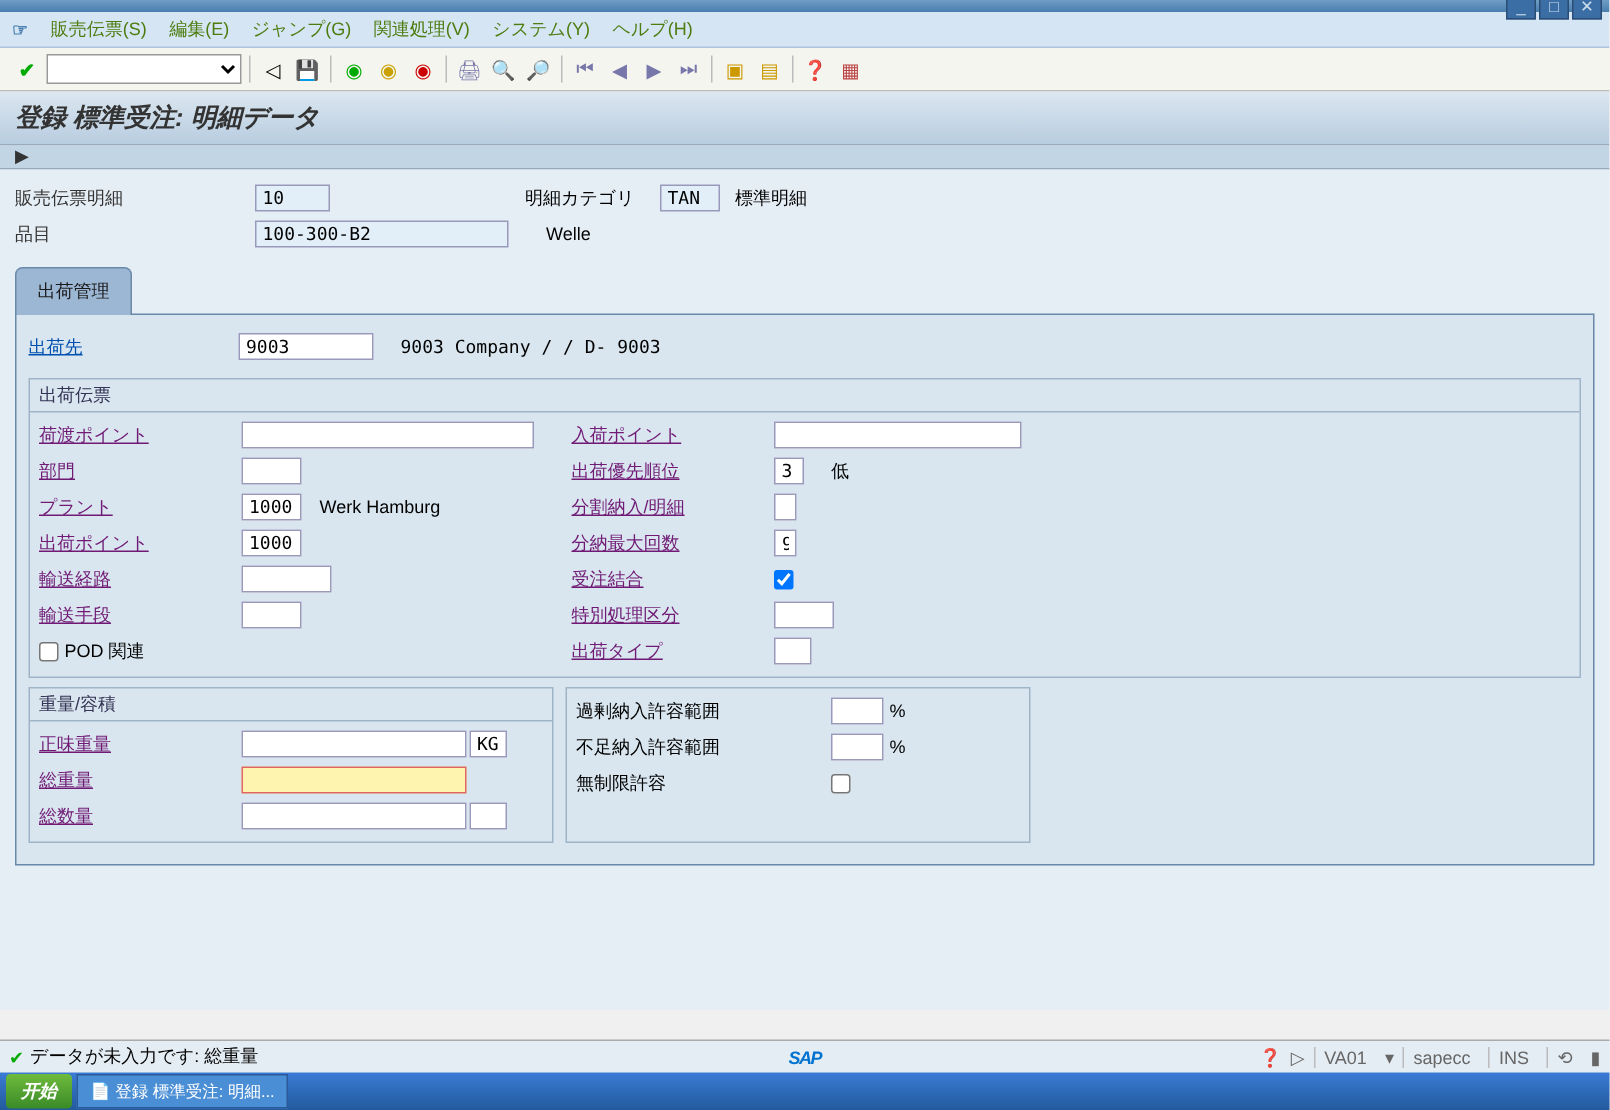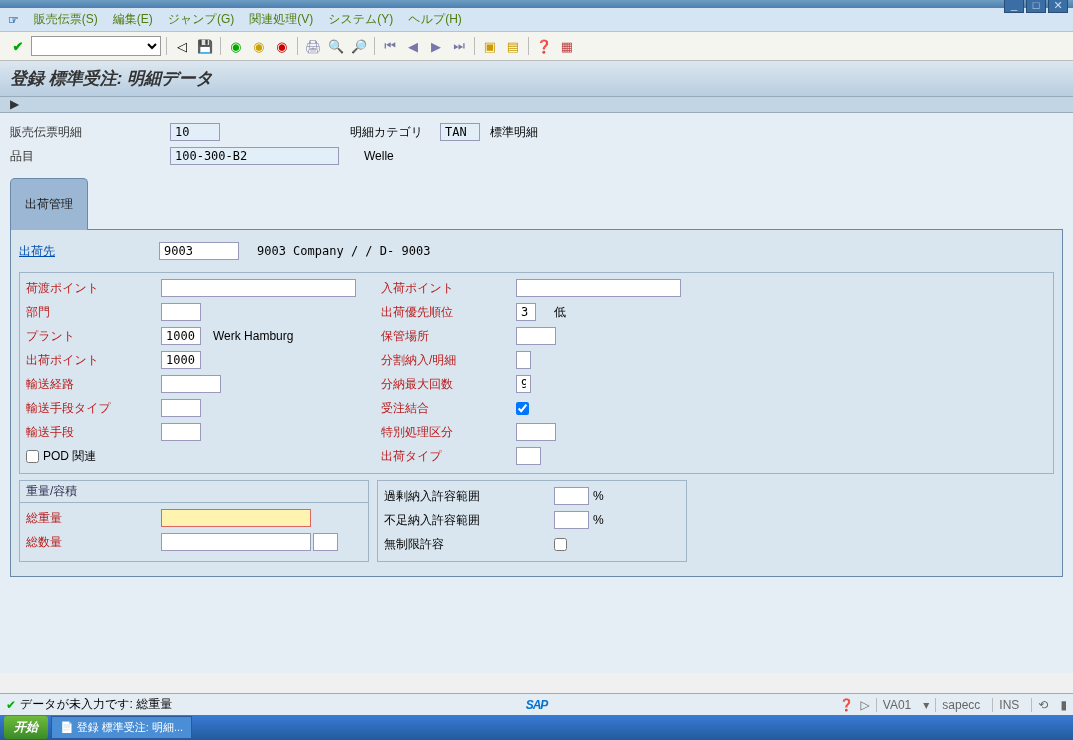--- a/index.html
+++ b/index.html
@@ -18,30 +18,30 @@
 .title-band { background: linear-gradient(#dce7f0, #b8cde0); padding: 6px 10px; font-size: 17px; font-weight: bold; font-style: italic; color: #333; border-bottom: 1px solid #99aabb; }
 .sub-band { background: #c2d5e5; height: 16px; padding-left: 10px; font-size: 12px; color: #333; border-bottom: 1px solid #99aabb; }
 .client { background: #e6eef5; padding: 8px 10px; }
 .row { display: flex; align-items: center; margin-bottom: 2px; min-height: 22px; }
 .label-col { width: 160px; color: #333; }
 .label-link { color: #0050b0; text-decoration: underline; cursor: pointer; }
 .input-ro { background: #e2eff9; border: 1px solid #99b; padding: 1px 4px; height: 18px; font-family: monospace; font-size: 12px; }
 .input-rw { background: #fff; border: 1px solid #99b; padding: 1px 4px; height: 18px; font-family: monospace; font-size: 12px; }
 .input-req { background: #fff3b0; border: 1px solid #d66; padding: 1px 4px; height: 18px; font-family: monospace; font-size: 12px; }
 .tabstrip { margin-top: 10px; }
-.tab { display: inline-block; background: #9cb7d4; border: 1px solid #6a89aa; border-bottom: none; padding: 17px 14px; border-radius: 5px 5px 0 0; color: #1a1a1a; position: relative; top: 1px; }
+.tab { display: inline-block; background: #9cb7d4; border: 1px solid #6a89aa; border-bottom: none; padding: 7px 14px; border-radius: 5px 5px 0 0; color: #1a1a1a; position: relative; top: 1px; }
 .tab-panel { background: #d9e6ef; border: 1px solid #6a89aa; padding: 10px 8px 8px; }
 .groupbox { background: #d9e6ef; border: 1px solid #a0b4c8; margin-bottom: 6px; }
 .groupbox-title { color: #335; padding: 2px 6px; border-bottom: 1px solid #a0b4c8; font-size: 12px; }
 .groupbox-body { padding: 4px 6px; }
 .two-col { display: flex; gap: 0; }
 .col-left { width: 355px; }
 .col-right { flex: 1; }
 .row2 { display: flex; align-items: center; margin-bottom: 2px; min-height: 22px; }
-.label2 { width: 135px; color: #b91c1c; }
+.label2 { width: 135px; color: #701a75; text-decoration: underline; }
 .chk { width: 13px; height: 13px; }
 .pair-row { display: flex; gap: 8px; }
 .statusbar { position: absolute; bottom: 25px; left: 0; right: 0; background: #e5edf4; border-top: 1px solid #aaa; padding: 2px 6px; display: flex; align-items: center; height: 22px; font-size: 12px; }
 .status-left { flex: 1; display: flex; align-items: center; gap: 4px; }
 .status-right { display: flex; align-items: center; gap: 6px; color: #666; }
 .status-box { border-left: 1px solid #bbb; padding: 0 6px; }
 .sap-logo { color: #0073d0; font-weight: bold; font-style: italic; letter-spacing: -1px; position: absolute; left: 50%; transform: translateX(-50%); }
 .taskbar { position: absolute; bottom: 0; left: 0; right: 0; height: 25px; background: linear-gradient(#3a7bd5, #225a9c); display: flex; align-items: center; padding: 0 4px; gap: 3px; }
 .start-btn { background: linear-gradient(#6fbb3c, #3a8a28); color: #fff; padding: 3px 10px; border-radius: 3px; font-style: italic; font-weight: bold; font-size: 12px; }
 .task-item { background: #4a8ed5; color: #fff; padding: 3px 8px; border: 1px solid #2a5a9a; font-size: 11px; max-width: 160px; white-space: nowrap; overflow: hidden; }
@@ -111,25 +111,26 @@
     <input class="input-ro" style="width: 169px;" value="100-300-B2">
     <span style="width:25px"></span>
     <span>Welle</span>
   </div>
 
   <div class="tabstrip">
     <div class="tab">出荷管理</div>
     <div class="tab-panel">
       <div class="row" style="margin-bottom:10px;">
         <span class="label-link" style="width:140px">出荷先</span>
-        <input class="input-rw" style="width: 80px;" value="9003">
+        <input class="input-rw" style="width: 90px;" value="9003">
         <span style="margin-left:18px;font-family:monospace">9003 Company / / D- 9003</span>
       </div>
 
       <div class="groupbox">
+        <div class="groupbox-title">出荷伝票</div>
         <div class="groupbox-body">
           <div class="two-col">
             <div class="col-left">
               <div class="row2">
                   <span class="label2">荷渡ポイント</span>
                   <input class="input-rw" style="width: 195px;">
                 </div>
               <div class="row2">
                   <span class="label2">部門</span>
                   <input class="input-rw" style="width: 40px;">
@@ -141,45 +142,37 @@
                 </div>
               <div class="row2">
                   <span class="label2">出荷ポイント</span>
                   <input class="input-rw" style="width: 40px;" value="1000">
                 </div>
               <div class="row2">
                   <span class="label2">輸送経路</span>
                   <input class="input-rw" style="width: 60px;">
                 </div>
               <div class="row2">
-                  <span class="label2">輸送手段タイプ</span>
-                  <input class="input-rw" style="width: 40px;">
-                </div>
-              <div class="row2">
                   <span class="label2">輸送手段</span>
                   <input class="input-rw" style="width: 40px;">
                 </div>
               <div class="row2">
                   <input type="checkbox" class="chk" style="">
                   <span style="margin-left:4px">POD 関連</span>
                 </div>
             </div>
             <div class="col-right">
               <div class="row2">
                   <span class="label2">入荷ポイント</span>
                   <input class="input-rw" style="width: 165px;">
                 </div>
               <div class="row2">
                   <span class="label2">出荷優先順位</span>
                   <input class="input-rw" style="width: 20px;" value="3">
                   <span style="margin-left:18px">低</span>
-                </div>
-              <div class="row2">
-                  <span class="label2">保管場所</span>
-                  <input class="input-rw" style="width: 40px;">
                 </div>
               <div class="row2">
                   <span class="label2">分割納入/明細</span>
                   <input class="input-rw" style="width: 15px;">
                 </div>
               <div class="row2">
                   <span class="label2">分納最大回数</span>
                   <input class="input-rw" style="width: 15px;" value="9">
                 </div>
               <div class="row2">
@@ -196,20 +189,25 @@
                 </div>
             </div>
           </div>
         </div>
       </div>
 
       <div class="pair-row">
         <div class="groupbox" style="width:350px">
           <div class="groupbox-title">重量/容積</div>
           <div class="groupbox-body">
+            <div class="row2">
+                <span class="label2">正味重量</span>
+                <input class="input-rw" style="width: 150px;">
+                <input class="input-rw" style="width: 25px; margin-left: 2px;" value="KG">
+              </div>
             <div class="row2">
                 <span class="label2">総重量</span>
                 <input class="input-req" style="width: 150px;">
               </div>
             <div class="row2">
                 <span class="label2">総数量</span>
                 <input class="input-rw" style="width: 150px;">
                 <input class="input-rw" style="width: 25px; margin-left: 2px;">
               </div>
           </div>

